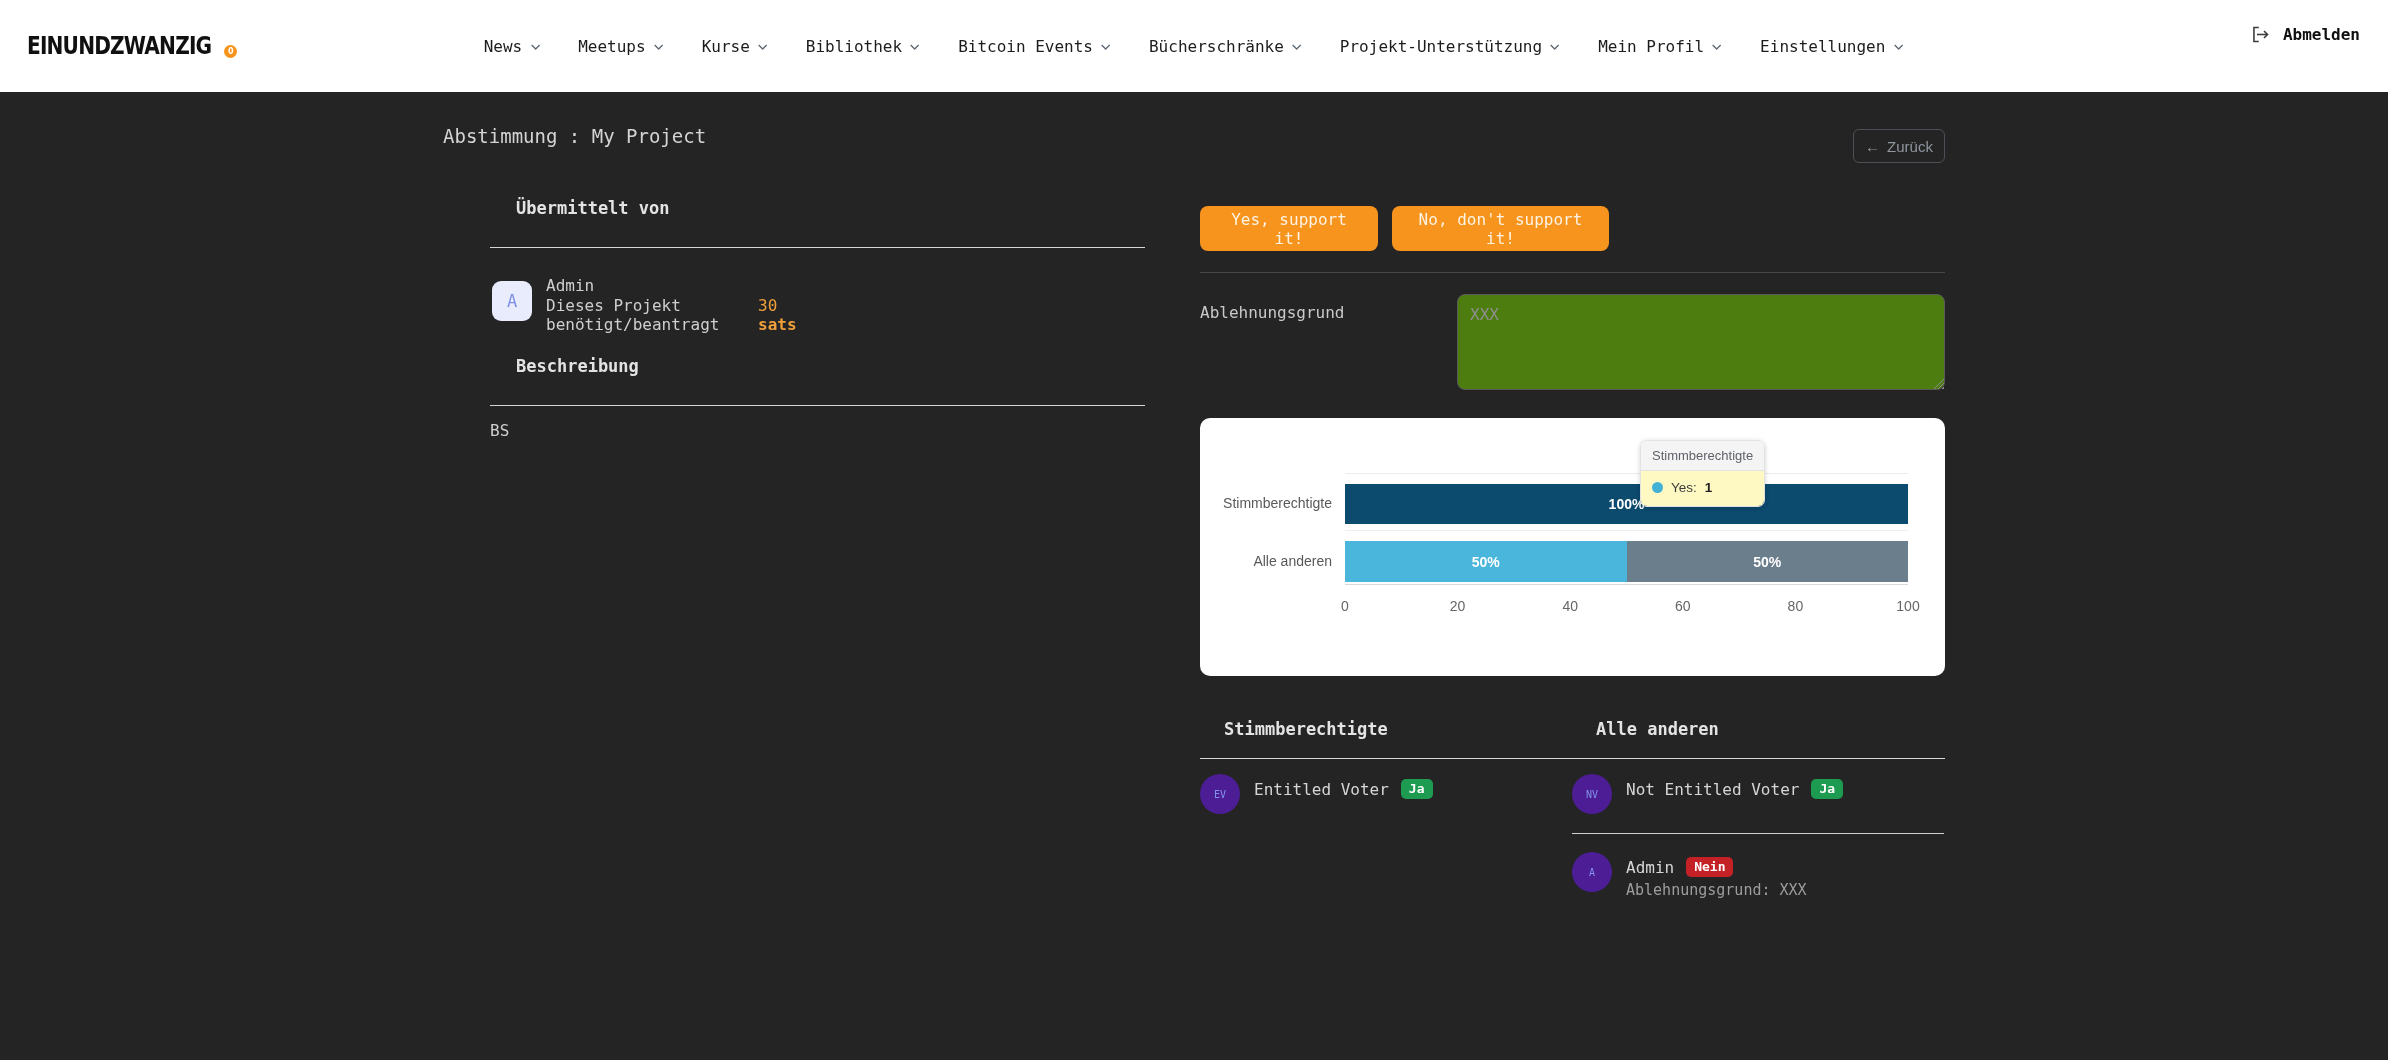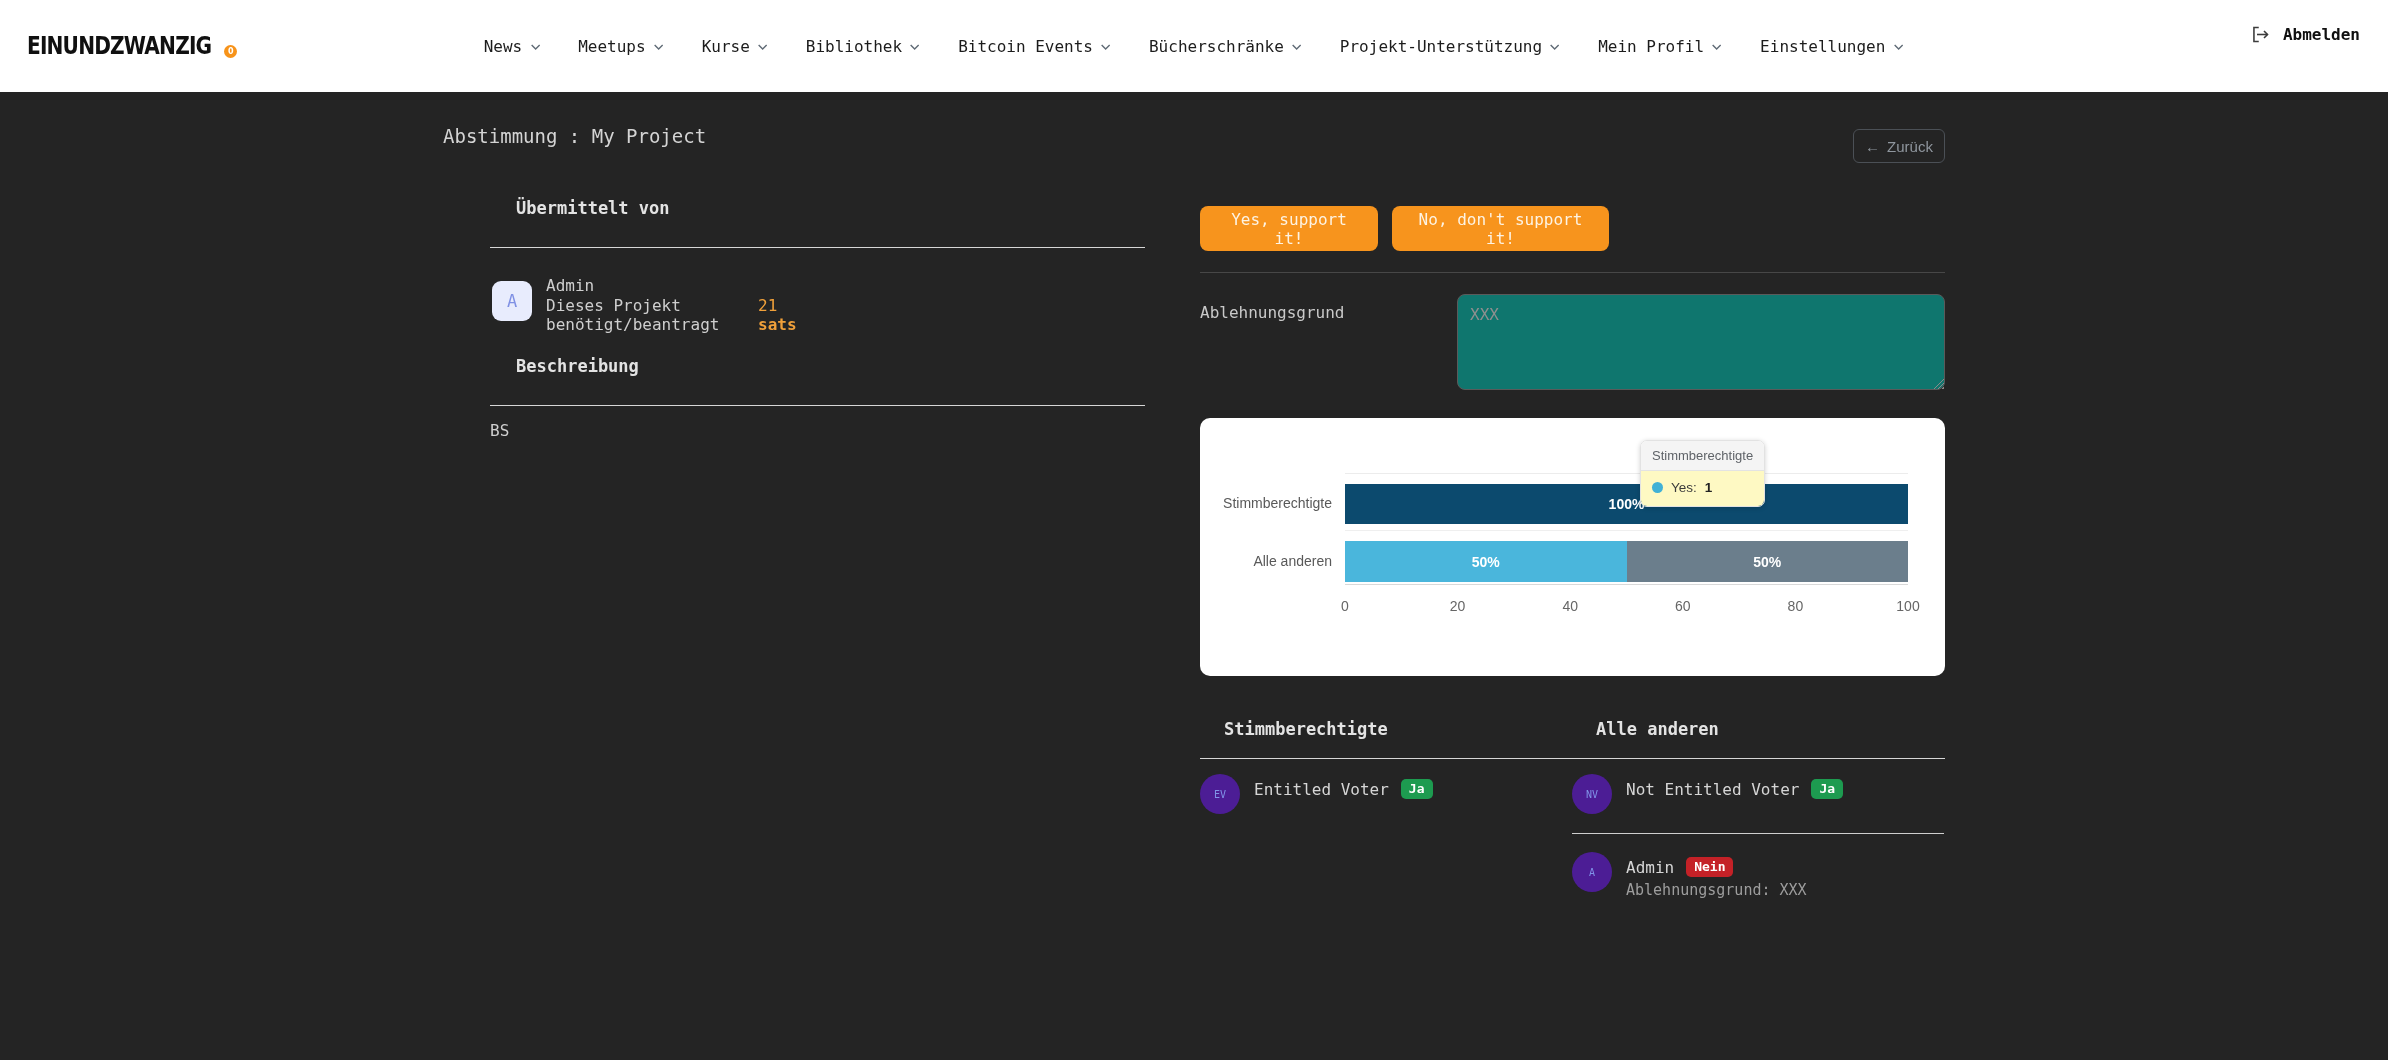--- a/index.html
+++ b/index.html
@@ -46,21 +46,21 @@
   .submitted .hr2 { position:absolute; left:0; right:0; top:210px; }
   .desc-body { position:absolute; left:0; top:226px; font-size:16px; line-height:20px; color:#cfcfcf; }
   
   .voteblock { position:absolute; left:1200px; top:103px; width:745px; }
   .vote-btn { position:absolute; top:11px; height:45px; border:none; border-radius:8px; background:#f7941d;
     color:#fdf3e3; font-family:"DejaVu Sans Mono", monospace; font-size:16px; cursor:pointer; padding:0 12px; }
   .vote-yes { left:0; width:178px; }
   .vote-no { left:192px; width:217px; }
   .voteblock .hr3 { position:absolute; left:0; right:0; top:77px; }
   .reason-label { position:absolute; left:0; top:108px; font-size:16px; line-height:20px; color:#c9c9c9; }
-  .reason-input { position:absolute; left:257px; top:99px; width:488px; height:96px; background:#0f766e;
+  .reason-input { position:absolute; left:257px; top:99px; width:488px; height:96px; background:#4d7c0f;
     border:1px solid #5a5a5a; border-radius:8px; color:#d0d0d0; font-family:"DejaVu Sans Mono", monospace;
     font-size:16px; padding:10px 12px; resize:none; }
   .reason-input::placeholder { color:#8f8f8f; }
   .resize-grip { position:absolute; left:733px; top:183px; width:11px; height:11px;
     background:repeating-linear-gradient(135deg, transparent 0 2px, #8a8a8a 2px 3px);
     clip-path:polygon(100% 0, 100% 100%, 0 100%); }
   
   .chart-card { position:absolute; left:1200px; top:326px; width:745px; height:258px; background:#ffffff;
     border-radius:10px; font-family:"Liberation Sans", sans-serif; }
   .plot { position:absolute; left:145px; top:55px; width:563px; height:112px;
@@ -197,21 +197,21 @@
       <div class="sq-avatar">
         <span>A</span>
       </div>
       <div class="p-lines">
         <div>Admin</div>
         <div>Dieses Projekt</div>
         <div>benötigt/beantragt</div>
       </div>
       <div class="p-vals">
         <div>&nbsp;</div>
-        <div class="v1">21</div>
+        <div class="v1">30</div>
         <div class="v2">sats</div>
       </div>
     </div>
     <div class="sec-heading desc-heading">Beschreibung</div>
     <hr class="hr-light hr2">
     <div class="desc-body">BS</div>
   </section>
 
   <section class="voteblock">
     <button class="vote-btn vote-yes">Yes, support it!</button>

